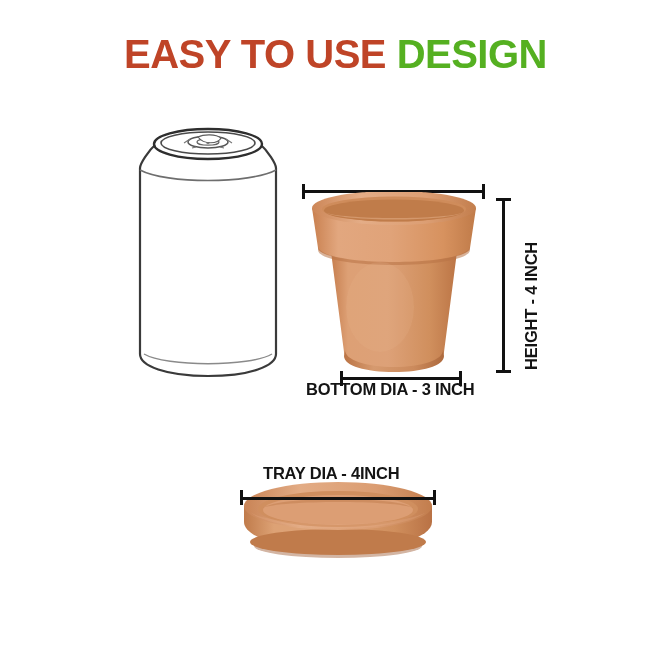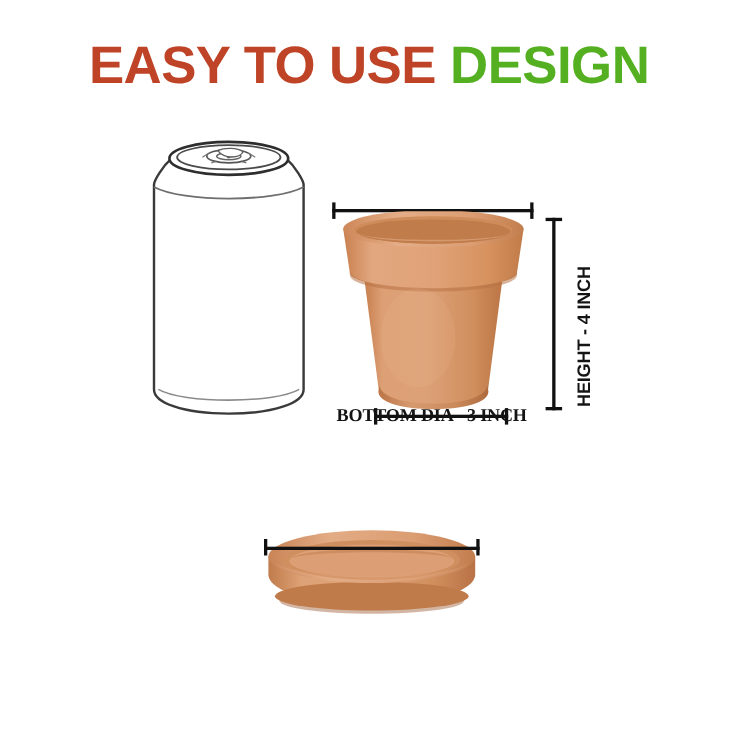--- a/index.html
+++ b/index.html
@@ -18,21 +18,21 @@
     overflow: hidden;
   }
 
   
   .title {
     position: absolute;
     left: 0;
     top: 32px;
     width: 671px;
     text-align: center;
-    font-size: 48px;
+    font-size: 40px;
     font-weight: bold;
     letter-spacing: -0.5px;
     white-space: nowrap;
     font-family: "Liberation Sans", sans-serif;
   }
   .title .t-orange { color: #bf4427; }
   .title .t-green  { color: #55b021; }
 
   
   .dim-label {
@@ -212,22 +212,23 @@
 
       <path d="M 20 20 C 36 28, 146 28, 160 20 C 146 30, 36 30, 20 20 Z" fill="#e7b38e" opacity="0.5"></path>
 
       <ellipse cx="76" cy="115" rx="34" ry="45" fill="#e8b691" opacity="0.18"></ellipse>
     </svg>
   </div>
 
   <div class="dim-hline" style="left:340px; top:377px; width:122px;"></div>
   <div class="dim-cap-v" style="left:340px; top:371px;"></div>
   <div class="dim-cap-v" style="left:459px; top:371px;"></div>
-  <div class="dim-label" style="left:306px; top:368px;font-family:Liberation Serif, serif;">BOTTOM DIA - 3 INCH</div>
-
+  <div class="dim-label" style="left:306px; top:380px;">BOTTOM DIA - 3 INCH</div>
+
+  <div class="dim-label" style="left:263px; top:464px;">TRAY DIA - 4INCH</div>
 
   <div class="tray-wrap">
     <svg width="196" height="80" viewBox="0 0 196 80">
       <defs>
         <linearGradient id="trayBodyGrad" x1="0" y1="0" x2="1" y2="0">
           <stop offset="0%" stop-color="#c07b4b"></stop>
           <stop offset="16%" stop-color="#dda275"></stop>
           <stop offset="48%" stop-color="#dda278"></stop>
           <stop offset="80%" stop-color="#d08f5d"></stop>
           <stop offset="100%" stop-color="#b97245"></stop>

